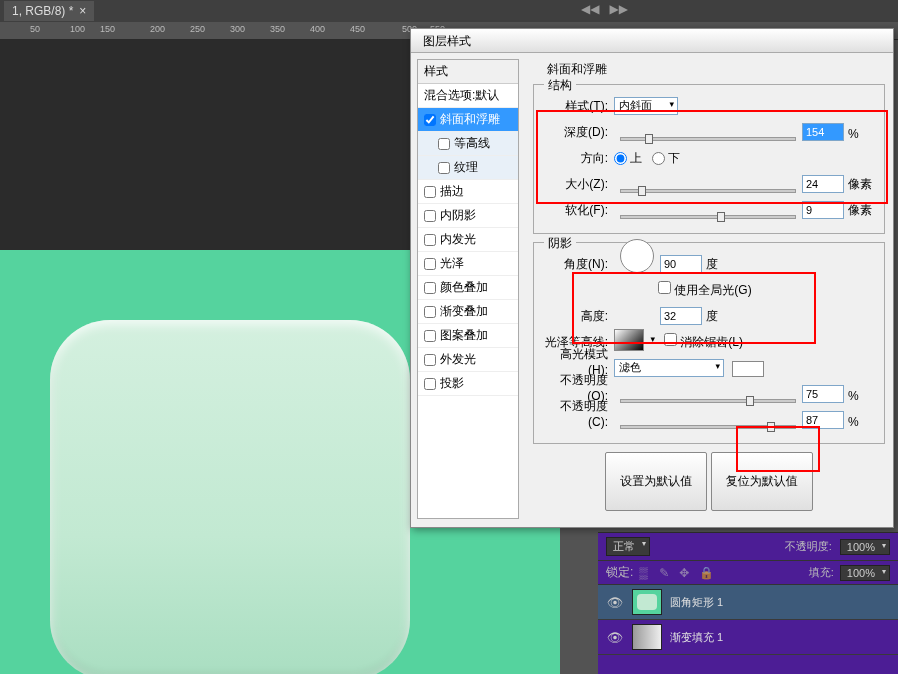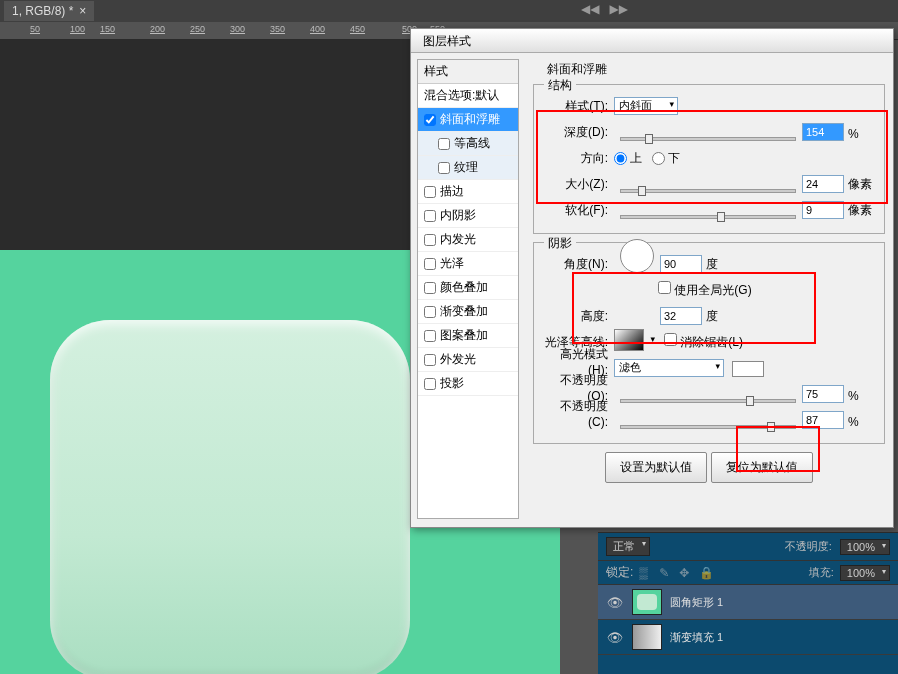--- a/index.html
+++ b/index.html
@@ -3,21 +3,21 @@
 <meta charset="utf-8">
 <style>
 * { margin: 0; padding: 0; box-sizing: border-box; font-family: "Microsoft YaHei", sans-serif; font-size: 12px; }
 body { background: #535353; width: 898px; height: 674px; overflow: hidden; position: relative; }
 
 .tab-bar { background: #3f3f3f; height: 22px; display: flex; align-items: center; padding-left: 4px; }
 .tab { background: #535353; color: #dcdcdc; padding: 3px 8px; font-size: 11px; display: flex; align-items: center; gap: 6px; }
 .tab-close { cursor: pointer; font-size: 12px; }
 
 .ruler { background: #535353; height: 18px; border-bottom: 1px solid #2a2a2a; position: relative; overflow: hidden; }
-.ruler-tick { position: absolute; top: 2px; color: #bbb; font-size: 9px; text-decoration: underline; }
+.ruler-tick { position: absolute; top: 2px; color: #bbb; font-size: 9px; }
 
 .canvas-area { position: absolute; top: 40px; left: 0; width: 560px; height: 634px; background: #2b2b2b; }
 .canvas-bg { position: absolute; top: 210px; left: 0; width: 560px; height: 460px; background: #55d39e; }
 .rounded-rect { position: absolute; top: 280px; left: 50px; width: 360px; height: 360px; border-radius: 60px; background: linear-gradient(180deg, #d4f0df 0%, #c2e9d2 60%, #a9dec1 100%); box-shadow: inset 0 4px 12px rgba(255,255,255,0.8), inset 0 -6px 10px rgba(0,0,0,0.08); }
 
 .nav-arrows { position: absolute; top: 2px; right: 270px; color: #999; display: flex; gap: 10px; font-size: 10px; }
 
 .dialog { position: absolute; top: 28px; left: 410px; width: 484px; height: 500px; background: #f0f0f0; border: 1px solid #888; box-shadow: 2px 2px 8px rgba(0,0,0,0.4); }
 .dialog-titlebar { background: linear-gradient(#fff, #e0e0e0); height: 24px; border-bottom: 1px solid #aaa; padding: 4px 12px; font-size: 12px; }
 
@@ -49,24 +49,24 @@
 .red-box { border: 2px solid #ff0000; position: absolute; pointer-events: none; }
 .rb1 { top: 110px; left: 536px; width: 352px; height: 94px; }
 .rb2 { top: 272px; left: 572px; width: 244px; height: 72px; }
 .rb3 { top: 426px; left: 736px; width: 84px; height: 46px; }
 
 .angle-dial { width: 34px; height: 34px; border: 1px solid #888; border-radius: 50%; background: #fff; margin: 0 6px; display: inline-block; position: relative; }
 .gloss-swatch { width: 30px; height: 22px; border: 1px solid #888; background: linear-gradient(135deg, #fff 0%, #000 100%); display: inline-block; position: relative; }
 .gloss-swatch::after { content: "▾"; position: absolute; right: -12px; top: 4px; font-size: 9px; }
 .color-swatch { width: 32px; height: 16px; border: 1px solid #888; display: inline-block; }
 
-.btn { background: linear-gradient(#fff,#e0e0e0); border: 1px solid #888; padding: 6px 14px; font-size: 12px; cursor: pointer; border-radius: 2px; }
+.btn { background: linear-gradient(#fff,#e0e0e0); border: 1px solid #888; padding: 20px 14px; font-size: 12px; cursor: pointer; border-radius: 2px; }
 .btn-row { text-align: center; margin-top: 8px; }
 
-.layers-panel { position: absolute; bottom: 0; right: 0; width: 300px; height: 142px; background: #0c4a6e; border-top: 1px solid #2a2a2a; }
+.layers-panel { position: absolute; bottom: 0; right: 0; width: 300px; height: 142px; background: #4c1d95; border-top: 1px solid #2a2a2a; }
 .layers-top { display: flex; align-items: center; padding: 4px 8px; gap: 8px; border-bottom: 1px solid #333; }
 .lp-dd { background: #3a3a3a; color: #ccc; border: 1px solid #222; padding: 1px 14px 1px 6px; position: relative; font-size: 11px; }
 .lp-dd::after { content: "▾"; position: absolute; right: 3px; top: 1px; font-size: 8px; }
 .lp-label { color: #bbb; font-size: 11px; }
 .layers-lock { display: flex; align-items: center; padding: 3px 8px; gap: 6px; border-bottom: 1px solid #333; color: #bbb; font-size: 11px; }
 .lock-icon { width: 14px; height: 14px; display: inline-block; opacity: 0.6; }
 .layer-row { display: flex; align-items: center; padding: 4px 8px; gap: 8px; border-bottom: 1px solid #3a3a3a; }
 .layer-row.sel { background: #3d5a7a; }
 .eye-icon { width: 18px; color: #ccc; font-size: 13px; text-align: center; }
 .layer-thumb { width: 30px; height: 26px; border: 1px solid #222; background: #55d39e; position: relative; }

